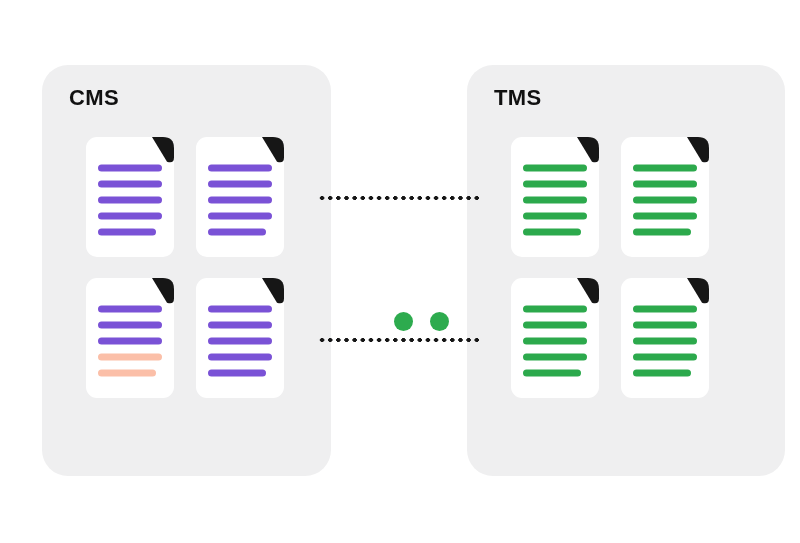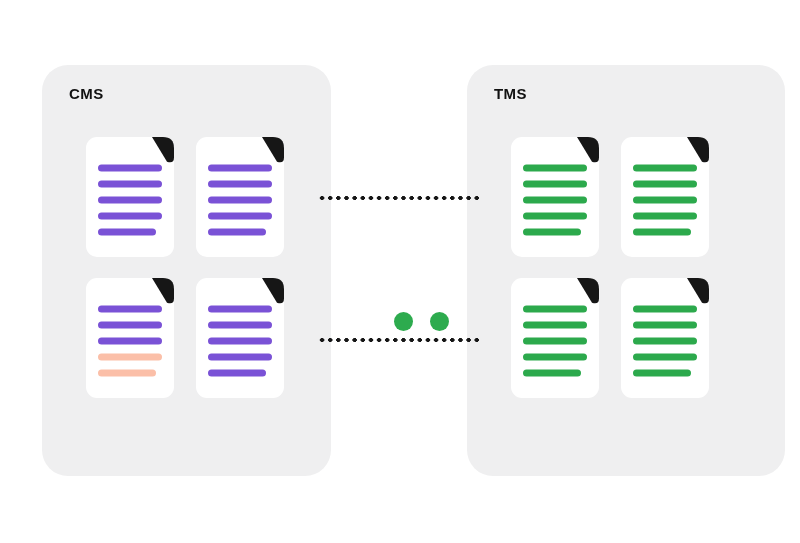--- a/index.html
+++ b/index.html
@@ -14,21 +14,21 @@
   }
   .panel{
     position:absolute;top:65px;height:411px;
     background:var(--panel_bg,#efeff0);
     border-radius:26px;
   }
   .panel-left{left:42px;width:289px;}
   .panel-right{left:467px;width:290px;padding-left:28px;}
   .panel-label{
     position:absolute;top:20px;left:27px;margin:0;
-    font-size:15px;font-weight:600;letter-spacing:.4px;
+    font-size:22px;font-weight:600;letter-spacing:.4px;
     color:var(--label_text,#111);
   }
   .docs{
     position:absolute;left:44px;top:72px;
     display:grid;
     grid-template-columns:88px 88px;
     column-gap:22px;row-gap:21px;
   }
   .docs svg{display:block;}
   .connector{

